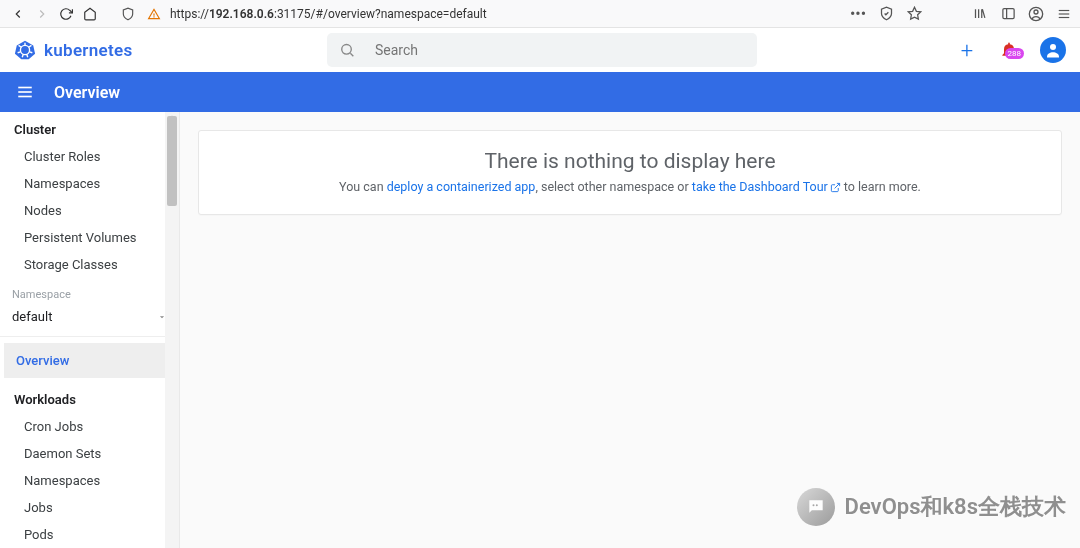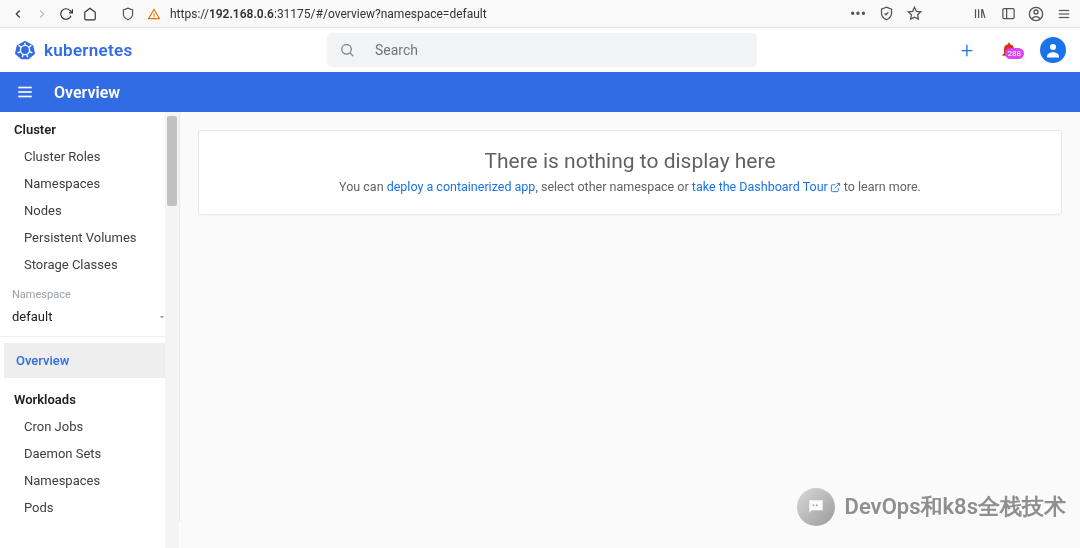--- a/index.html
+++ b/index.html
@@ -223,20 +223,21 @@
             <path d="M7 10l5 5 5-5z"></path>
           </svg>
       </div>
 
       <div class="sb-active">Overview</div>
 
       <div class="sb-section-title workloads">Workloads</div>
       <div class="sb-item">Cron Jobs</div>
       <div class="sb-item">Daemon Sets</div>
       <div class="sb-item">Namespaces</div>
+      <div class="sb-item">Jobs</div>
       <div class="sb-item">Pods</div>
     </div>
   </div>
 
   <div class="content">
     <div class="card">
       <div class="empty-title">There is nothing to display here</div>
       <div class="empty-sub">
         <span>You can </span><a href="#">deploy a containerized app</a><span>, select other namespace or </span><a href="#"><span>take the Dashboard Tour</span><svg class="ext-icon" width="11" height="11" viewBox="0 0 24 24" fill="none" stroke="#1a73e8" stroke-width="2">
               <path d="M18 13v6a2 2 0 0 1-2 2H5a2 2 0 0 1-2-2V8a2 2 0 0 1 2-2h6"></path>

